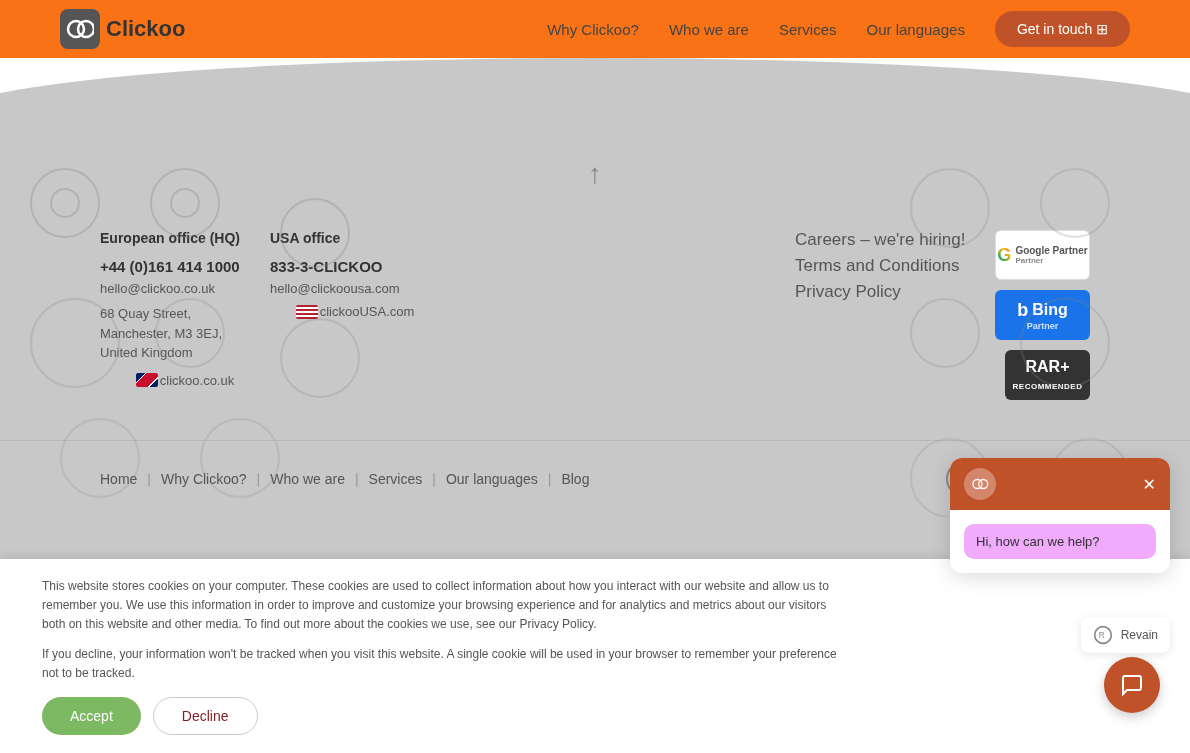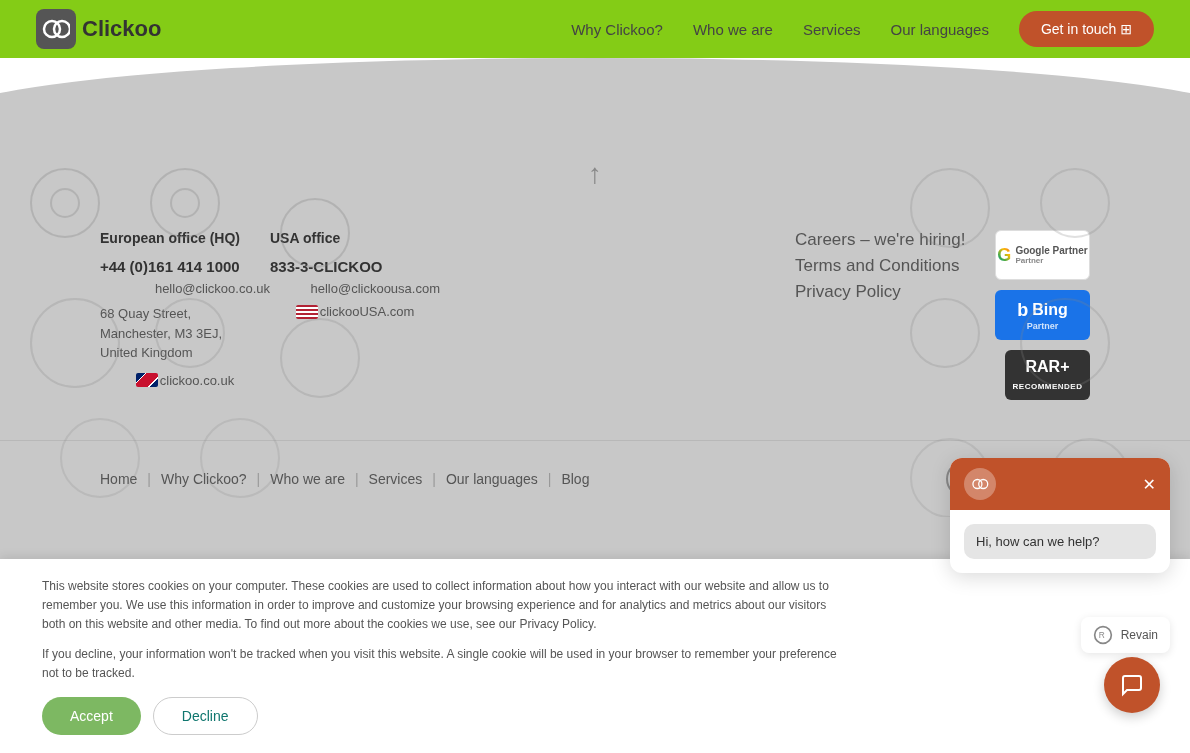--- a/index.html
+++ b/index.html
@@ -7,26 +7,26 @@
       font-family: Arial, sans-serif;
       background: #c8c8c8;
       width: 1190px;
       min-height: 753px;
       position: relative;
       overflow-x: hidden;
     }
 
     
     .header {
-      background: #84cc16;
+      background: #f97316;
       height: 58px;
       display: flex;
       align-items: center;
       justify-content: space-between;
-      padding: 0 36px;
+      padding: 0 60px;
       position: relative;
       z-index: 10;
     }
     .logo {
       display: flex;
       align-items: center;
     }
     .logo-icon {
       width: 40px;
       height: 40px;
@@ -133,21 +133,20 @@
     .office-phone {
       font-size: 15px;
       font-weight: bold;
       color: #333;
       margin-bottom: 6px;
     }
     .office-email {
       font-size: 13px;
       color: #555;
       margin-bottom: 8px;
-      text-align: right;
     }
     .office-address {
       font-size: 13px;
       color: #555;
       line-height: 1.5;
       margin-bottom: 10px;
     }
     .office-link {
       display: flex;
       align-items: center;
@@ -317,21 +316,21 @@
       background: #7db862;
       color: white;
       padding: 10px 28px;
       border-radius: 25px;
       border: none;
       font-size: 14px;
       cursor: pointer;
     }
     .btn-decline {
       background: white;
-      color: #0f766e;
+      color: #7f1d1d;
       padding: 10px 28px;
       border-radius: 25px;
       border: 1px solid #ccc;
       font-size: 14px;
       cursor: pointer;
     }
 
     
     .chat-widget {
       position: fixed;
@@ -364,21 +363,21 @@
     }
     .chat-close {
       color: white;
       font-size: 16px;
       cursor: pointer;
     }
     .chat-body {
       padding: 14px;
     }
     .chat-message {
-      background: #e5e5e5;
+      background: #f0abfc;
       border-radius: 10px;
       padding: 10px 12px;
       font-size: 13px;
       color: #333;
     }
 
     
     .revain-badge {
       position: fixed;
       bottom: 100px;

